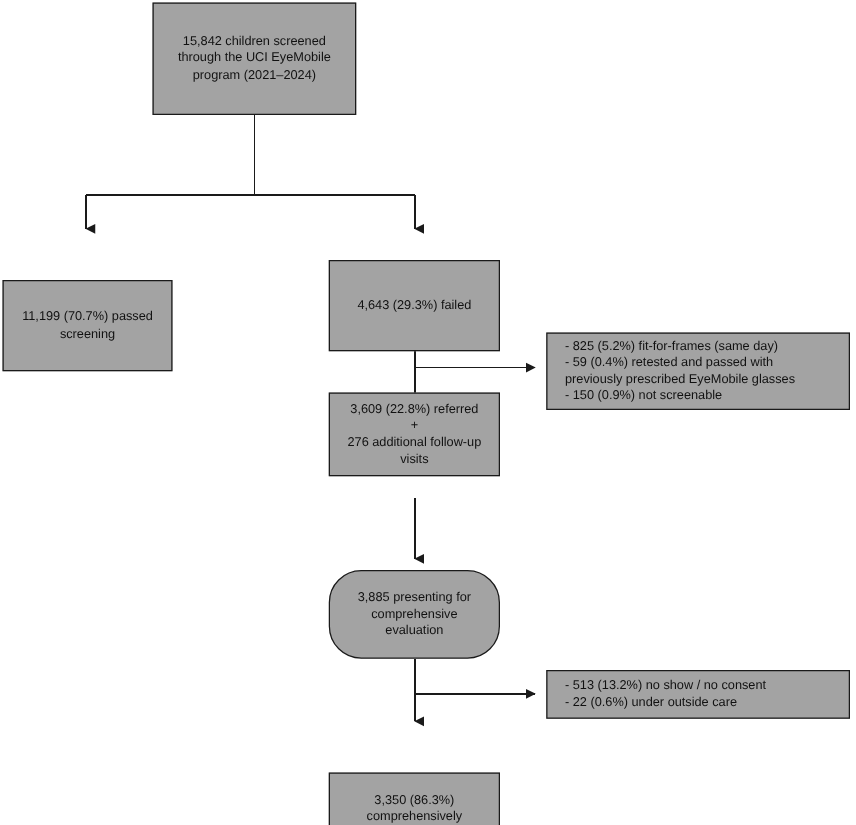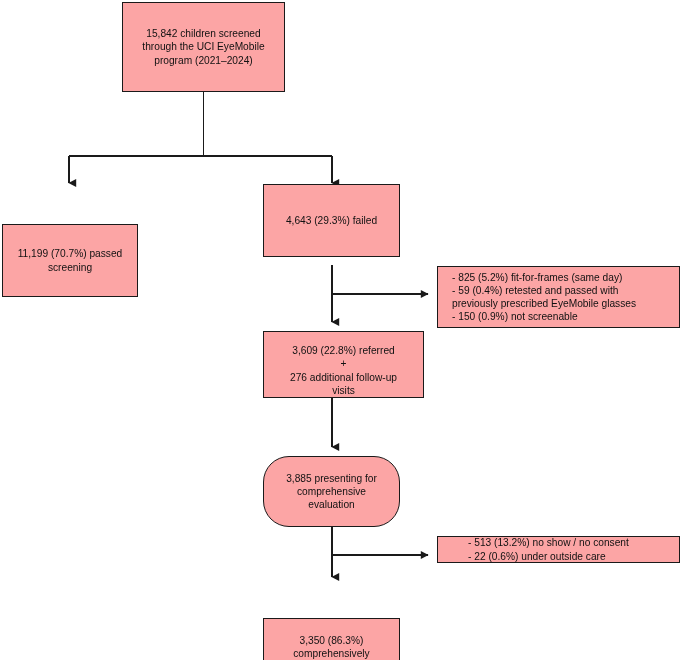--- a/index.html
+++ b/index.html
@@ -18,21 +18,21 @@
   #flowchart {
     position: absolute;
     left: 0;
     top: 0;
     width: 685px;
     height: 660px;
   }
   .node {
     position: absolute;
     border: 1.4px solid #1a1a1a;
-    background: #fca5a5;
+    background: #a3a3a3;
     box-sizing: border-box;
     display: flex;
     align-items: center;
     justify-content: center;
     font-size: 10.2px;
     line-height: 13.2px;
     text-align: center;
     color: #111111;
   }
   .node .txt {
@@ -43,25 +43,25 @@
     justify-content: flex-start;
     text-align: left;
   }
   .node.side .txt {
     padding-left: 14px;
     text-align: left;
   }
   
   #node-screened   { left: 122px; top: 2px;   width: 163px; height: 90px; }
   #node-passed     { left: 2px;   top: 192px; width: 136px; height: 73px; margin-top: 32px; }
-  #node-failed     { left: 263px; top: 184px; width: 137px; height: 73px; }
+  #node-failed     { left: 263px; top: 208px; width: 137px; height: 73px; }
   #node-excluded   { left: 437px; top: 266px; width: 243px; height: 62px; }
-  #node-referred   { left: 263px; top: 331px; width: 161px; height: 67px; align-items: flex-end; }
+  #node-referred   { left: 263px; top: 314px; width: 137px; height: 67px; }
   #node-presenting { left: 263px; top: 456px; width: 137px; height: 71px; border-radius: 26px; }
-  #node-noshow     { left: 437px; top: 536px; width: 243px; height: 27px; padding-left: 16px; }
+  #node-noshow     { left: 437px; top: 536px; width: 243px; height: 39px; }
   #node-evaluated  { left: 263px; top: 618px; width: 137px; height: 71px; }
 </style>
 </head>
 <body>
 
 <svg id="flowchart" viewBox="0 0 685 660">
   <defs>
     <marker id="arrow-down" markerWidth="9" markerHeight="9" refX="4.5" refY="8" orient="auto" markerUnits="userSpaceOnUse">
       <path d="M0.6,0.8 L8.4,0.8 L4.5,8.6 Z" fill="#1a1a1a"></path>
     </marker>

